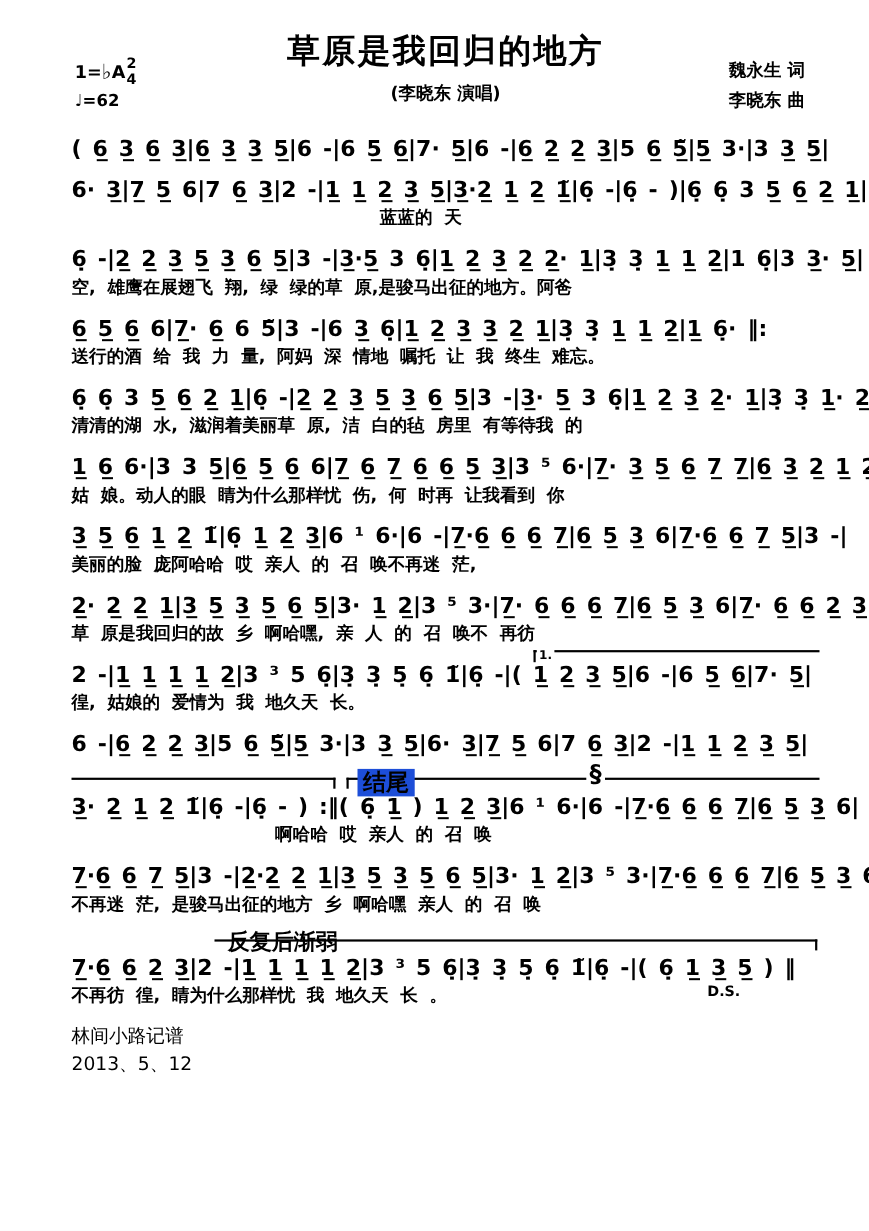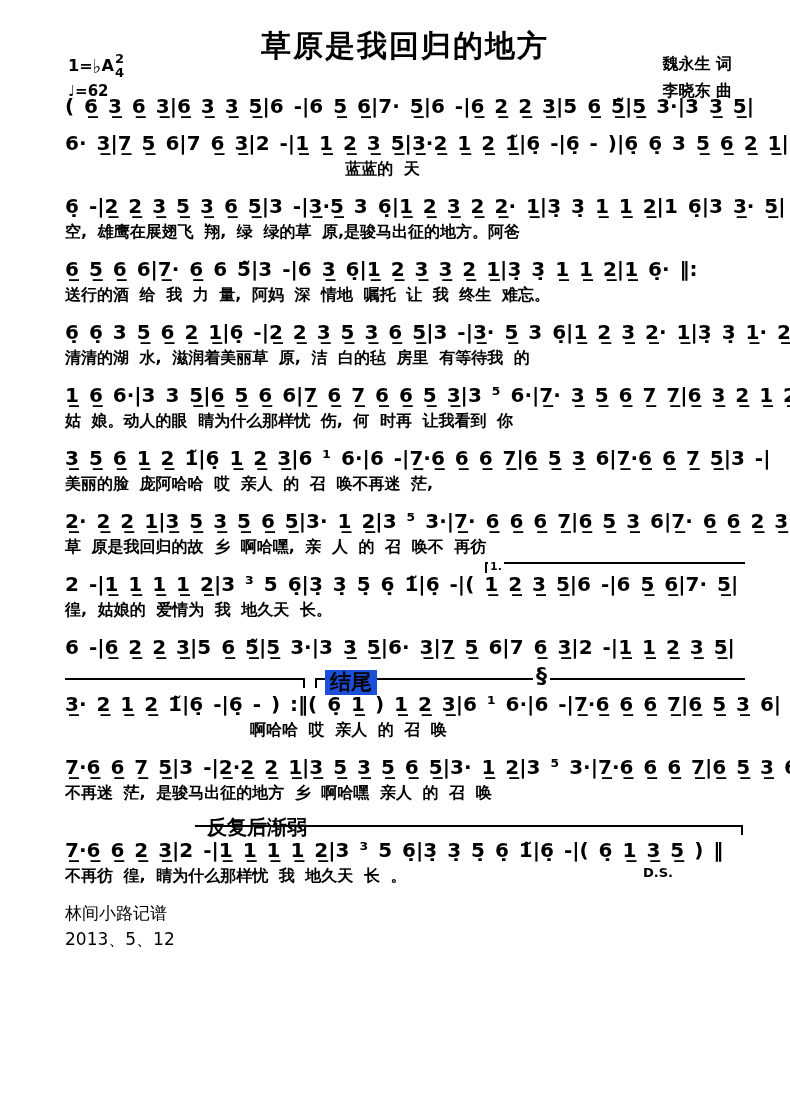--- a/index.html
+++ b/index.html
@@ -43,20 +43,21 @@
   
   .footer{margin-top:10px;text-align:left;padding-right:8px;font-size:17px;line-height:1.55;}
 </style>
 </head>
 <body>
 
 <div class="page">
   <div class="content">
 
     <div class="title">草原是我回归的地方</div>
+    <div class="subtitle">(李晓东 演唱)</div>
 
     <div class="credits">
       <div>魏永生 词</div>
       <div>李晓东 曲</div>
     </div>
 
     <div class="keyblock">
       <div class="keyline">
         <span>1=</span>
           <span class="flat">♭</span>

